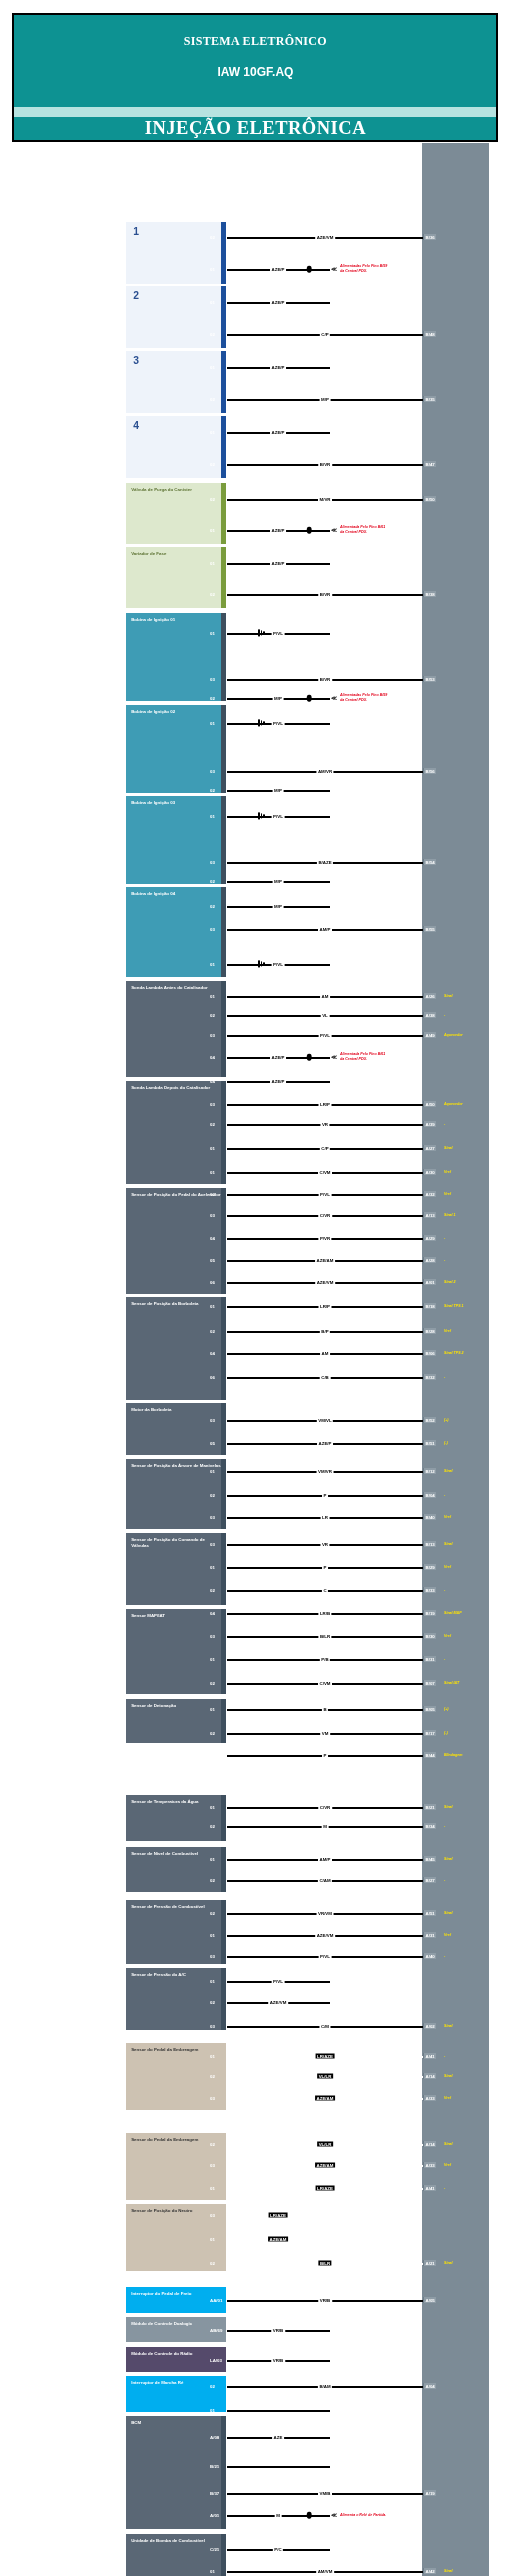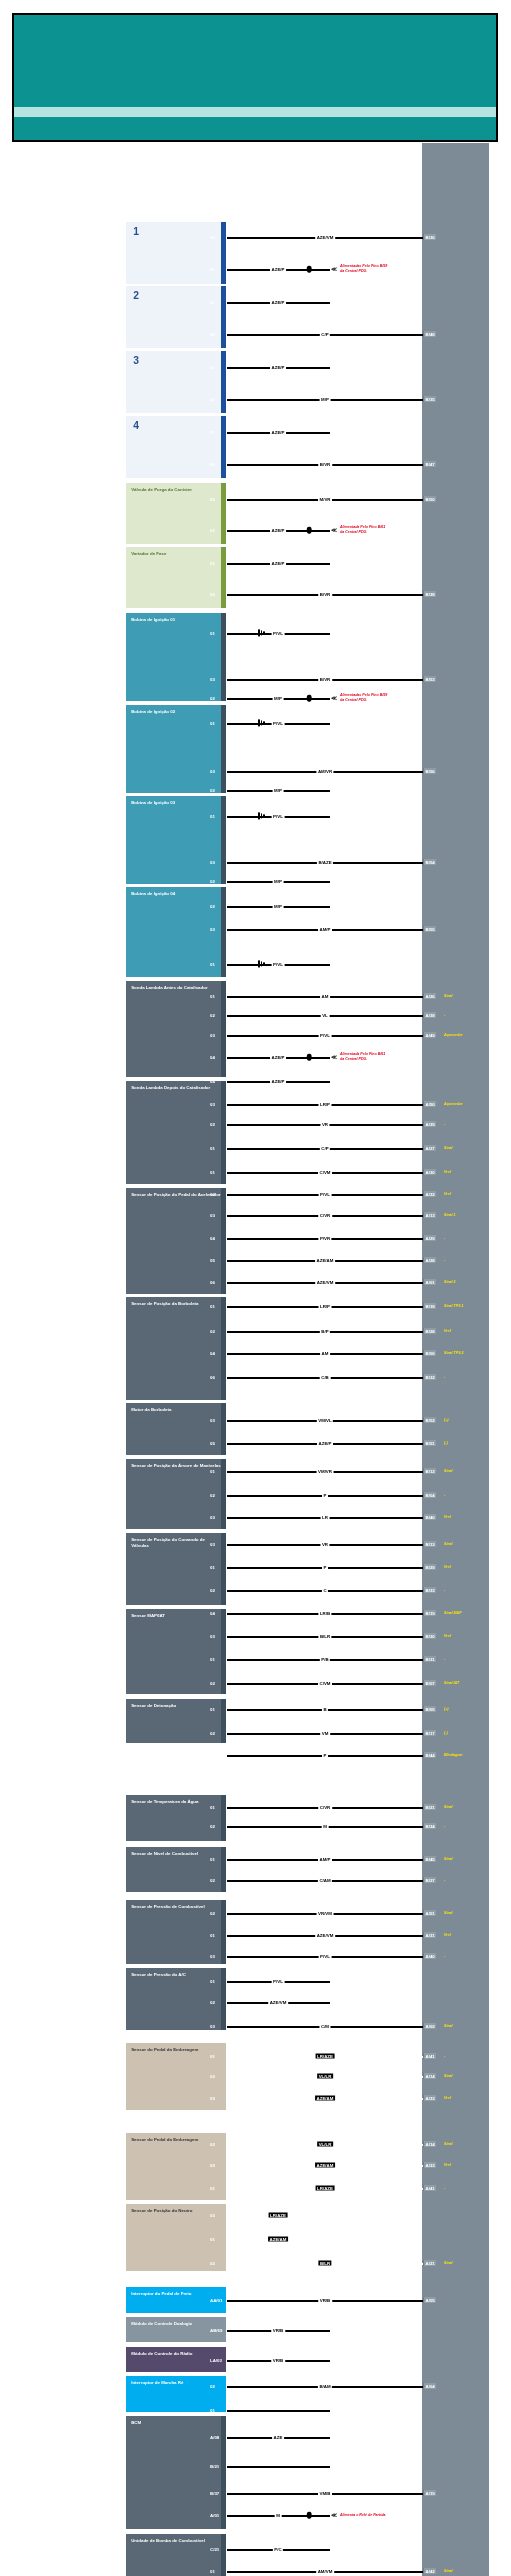--- a/index.html
+++ b/index.html
@@ -122,21 +122,24 @@
   .gnd {
     position:absolute; transform:translateY(-50%);
     width:11.3px; height:7.2px;
   }
   .gnd i { position:absolute; background:#000; }
 </style>
 </head>
 <body>
 
 <div id="header">
+  <div id="hdr-sys">SISTEMA ELETRÔNICO</div>
+  <div id="hdr-ecu">IAW 10GF.AQ</div>
   <div id="hdr-stripe"></div>
+  <div id="hdr-title">INJEÇÃO ELETRÔNICA</div>
 </div>
 
 <div id="spine"></div>
 
 <div id="host">
     <div class="blk inj" style="top: 222px; height: 62px;">
       <div class="num" style="padding: 3.1px 2.1px;">1</div>
       <div class="cbar b-blue"></div>
     </div>
     <div class="blk inj" style="top: 286px; height: 62px;">

